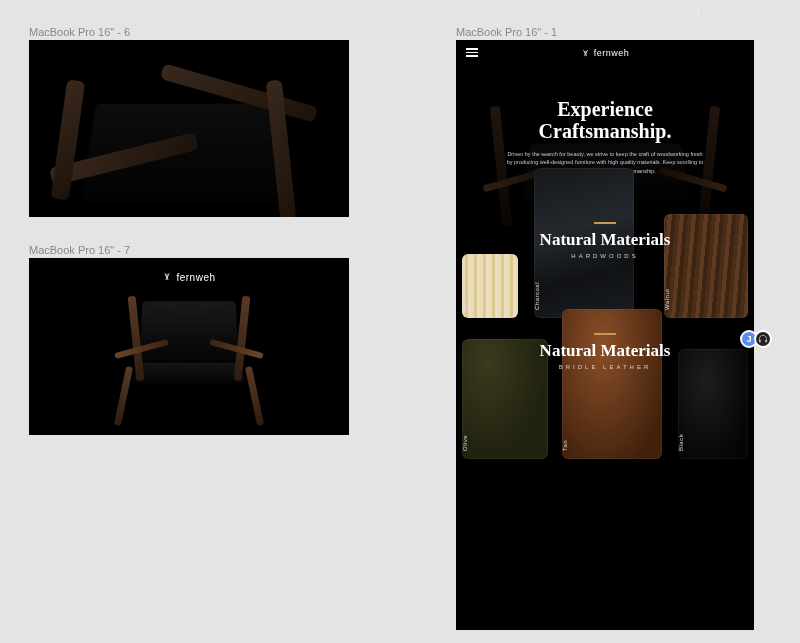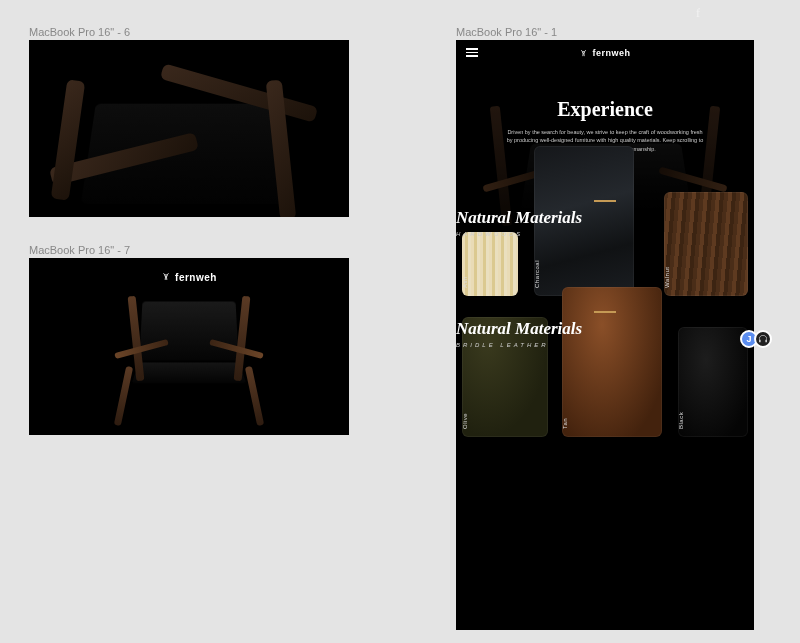--- a/index.html
+++ b/index.html
@@ -36,21 +36,21 @@
   .brand {
     display:flex;
     align-items:center;
     justify-content:center;
     gap:4px;
     color:#fff;
   }
   .brand .deer {
     display:inline-block;
   }
-  .brand .name { font-weight:700; font-size:10px; letter-spacing:0.5px; }
+  .brand .name { font-weight:400; font-size:10px; letter-spacing:0.5px; }
 
   
   #f6 .chair-close {
     position:absolute; inset:0;
     background:
       radial-gradient(ellipse at 70% 15%, rgba(0,0,0,0.9) 0%, rgba(0,0,0,1) 60%);
   }
   #f6 .arm {
     position:absolute;
     background:linear-gradient(135deg,#3a281c,#1c120a);
@@ -144,23 +144,22 @@
     font-size:5px;
     text-transform:uppercase;
     letter-spacing:1px;
     color:#bbb;
   }
   #f1 .scroll::after{
     content:""; display:block; width:1px; height:10px; background:#888; margin:3px auto 0;
   }
 
   #f1 .section {
-    position:relative; text-align:left; color:#fff;
+    position:relative; text-align:center; color:#fff;
     margin-top:18px;
-    font-style:italic;
   }
   #f1 .section .divider {
     width:22px; height:2px; background:#c59a55; margin:0 auto 6px;
   }
   #f1 .section h2{
     font-family: Georgia,'Times New Roman',serif;
     font-size:17px; font-weight:700;
   }
   #f1 .section .chip{
     font-size:6px; letter-spacing:3px; margin-top:3px; color:#cfcfcf;
@@ -278,20 +277,21 @@
   <div class="hero">
     <div class="hero-bg">
       <div class="hseat"></div>
       <div class="hp hp1"></div>
         <div class="hp hp2"></div>
       <div class="harmL"></div>
         <div class="harmR"></div>
     </div>
     <div class="headline">
       <div>Experience</div>
+      <div>Craftsmanship.</div>
     </div>
     <div class="subcopy">Driven by the search for beauty, we strive to keep the craft of woodworking fresh by producing well-designed furniture with high quality materials. Keep scrolling to follow along our journey of craftsmanship.</div>
     <div class="scroll">Scroll</div>
   </div>
 
   <div class="swatches">
     <div id="sw-ash" class="swatch">
       <span class="vlabel">Ash</span>
     </div>
     <div id="sw-charcoal" class="swatch">

